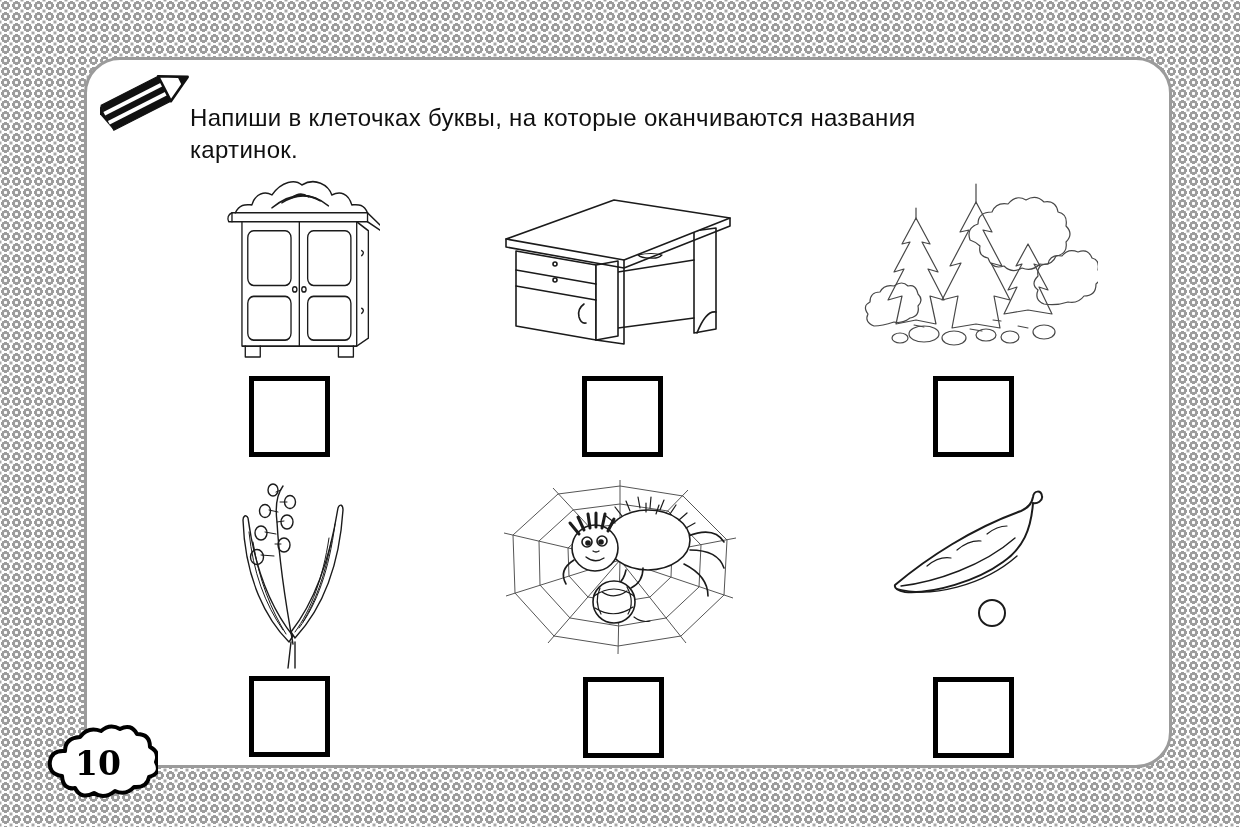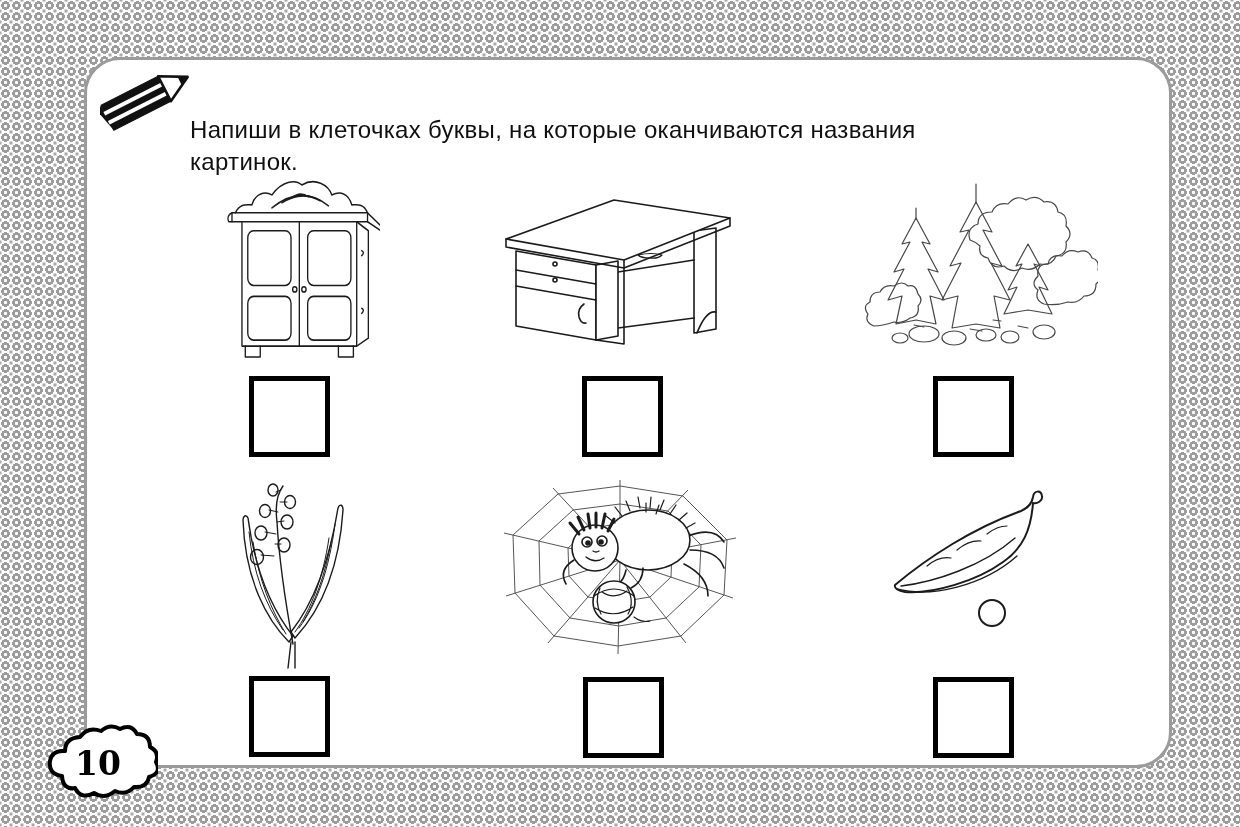--- a/index.html
+++ b/index.html
@@ -15,21 +15,21 @@
     background-position:0 0, 5.5px 5.5px;
     font-family:"Liberation Sans", sans-serif;
   }
   .sheet{
     position:absolute;left:84px;top:57px;width:1088px;height:711px;
     background:#ffffff;border:3px solid #9b9b9b;border-radius:36px;
     box-sizing:border-box;z-index:1;
   }
   .pencil{position:absolute;left:100px;top:56px;width:95px;height:75px;z-index:2;}
   .instruction{
-    position:absolute;left:190px;top:114px;width:810px;z-index:2;
+    position:absolute;left:190px;top:102px;width:810px;z-index:2;
     font-size:24px;line-height:1.32;color:#101010;letter-spacing:0.3px;
   }
   .fig{position:absolute;z-index:2;}
   .fig svg{display:block;width:100%;height:100%;}
   #fig-wardrobe{left:222px;top:177px;width:158px;height:191px;}
   #fig-desk{left:498px;top:192px;width:240px;height:160px;}
   #fig-forest{left:858px;top:182px;width:240px;height:168px;}
   #fig-lily{left:215px;top:480px;width:155px;height:190px;}
   #fig-spider{left:498px;top:478px;width:245px;height:178px;}
   #fig-peapod{left:885px;top:486px;width:175px;height:152px;}

